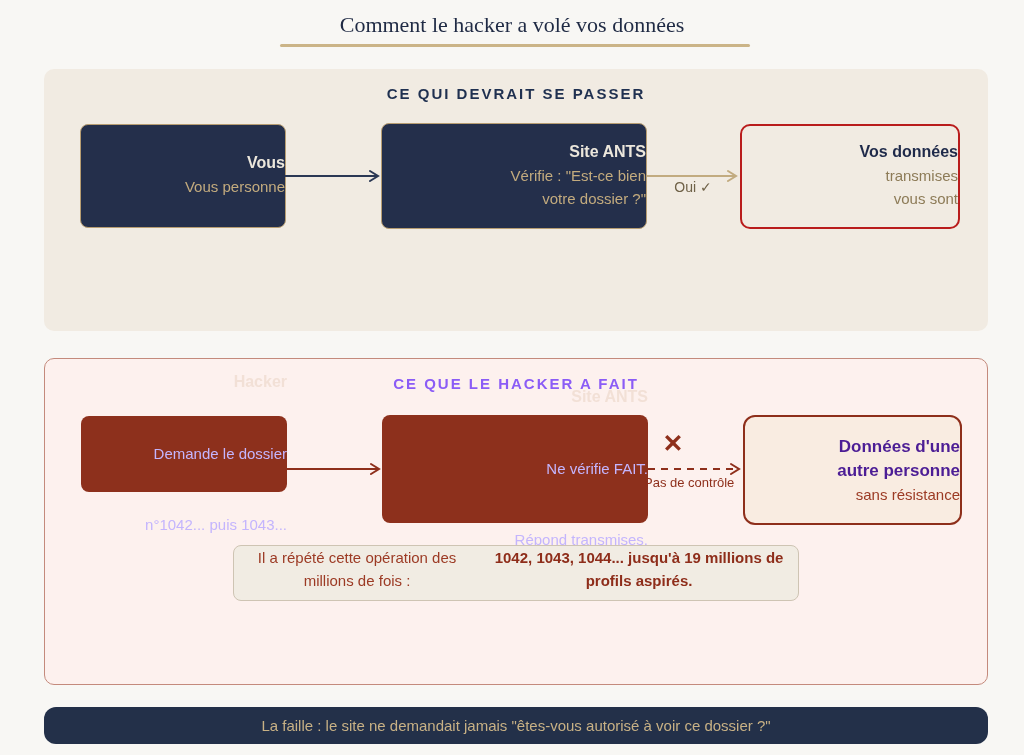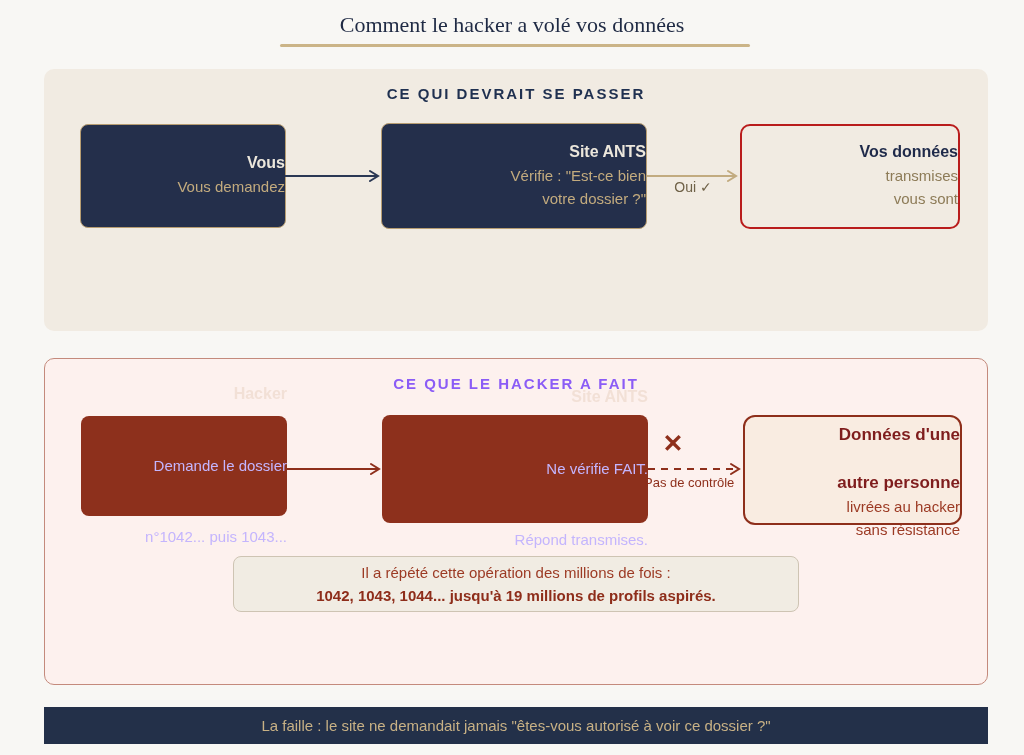--- a/index.html
+++ b/index.html
@@ -40,61 +40,61 @@
   .navy-box{background:#242f4b;border:1px solid #b79d72;}
   .navy-box .box-title{color:#ece7dc;font-weight:bold;font-size:16px;margin-bottom:3px;}
   .navy-box .box-line{color:#c3ab7e;font-size:15px;line-height:23px;}
   .red-box{background:#8d301c;}
   .red-box .box-title{color:#f2e0d6;font-weight:bold;font-size:16px;margin-bottom:3px;}
   .red-box .box-line{color:#c4b5fd;font-size:15px;line-height:23px;margin-top:48px;}
   .outline-navy-box{background:transparent;border:2px solid #b91c1c;border-radius:10px;}
   .outline-navy-box .box-title{color:#1f2a4a;font-weight:bold;font-size:16px;margin-bottom:3px;}
   .outline-navy-box .box-line{color:#8d7b57;font-size:15px;line-height:23px;}
   .outline-red-box{background:#f9ece1;border:2px solid #8e2f1b;border-radius:12px;}
-  .outline-red-box .box-title{color:#7f1d1d;font-weight:bold;font-size:17px;line-height:24px;margin-top:24px;}
+  .outline-red-box .box-title{color:#4c1d95;font-weight:bold;font-size:17px;line-height:24px;}
   .outline-red-box .box-line{color:#9c3a24;font-size:15px;line-height:23px;}
   
   .arrow{position:absolute;height:16px;}
   .arrow svg{display:block;}
   .arrow-label-top{
     position:absolute;text-align:center;font-size:14px;color:#6f6147;margin-top:38px;
   }
   .cross-mark{
     position:absolute;text-align:center;font-size:25px;color:#8e2f1b;font-weight:bold;
   }
   .arrow-label-bottom{
     position:absolute;font-size:13px;color:#8e2f1b;white-space:nowrap;
   }
   
   .note-box{
     position:absolute;left:188px;top:186px;width:566px;height:56px;
     box-sizing:border-box;background:#f1ece3;border:1px solid #cec4b3;border-radius:8px;
-    display:flex;flex-direction:column;justify-content:center;text-align:center;margin-top:11px;
+    display:flex;flex-direction:row;justify-content:center;text-align:center;
   }
   .note-line1{color:#9c3a24;font-size:15px;line-height:23px;}
   .note-line2{color:#8e2d1a;font-size:15px;font-weight:bold;line-height:23px;}
   
   .footer-bar{
     position:absolute;left:44px;top:707px;width:944px;height:37px;
-    background:#233049;border-radius:0;
+    background:#233049;border-radius:12px;
     text-align:center;line-height:37px;font-size:15px;color:#c8b185;
   }
 </style>
 </head>
 <body>
 
 <div class="page-title">Comment le hacker a volé vos données</div>
 <div class="title-underline"></div>
 
 <div class="panel panel-1">
   <div class="panel-heading">CE QUI DEVRAIT SE PASSER</div>
 
   <div class="flow-box navy-box" style="left:36px;top:55px;width:206px;height:104px;">
     <div class="box-title">Vous</div>
-    <div class="box-line">Vous demandez</div>
+    <div class="box-line">Vous personne</div>
   </div>
 
   <div class="arrow" style="left:241px;top:99px;width:96px;">
     <svg width="96" height="16" viewBox="0 0 96 16">
       <path d="M0 8 H92 M85 3 L93 8 L85 13" fill="none" stroke="#2b3854" stroke-width="2" stroke-linecap="round"></path>
     </svg>
   </div>
 
   <div class="flow-box navy-box" style="left:337px;top:54px;width:266px;height:106px;">
     <div class="box-title">Site ANTS</div>
@@ -112,21 +112,21 @@
   <div class="flow-box outline-navy-box" style="left:696px;top:55px;width:220px;height:105px;">
     <div class="box-title">Vos données</div>
     <div class="box-line">transmises</div>
     <div class="box-line">vous sont</div>
   </div>
 </div>
 
 <div class="panel panel-2">
   <div class="panel-heading">CE QUE LE HACKER A FAIT</div>
 
-  <div class="flow-box red-box" style="left:36px;top:57px;width:206px;height:100px;">
+  <div class="flow-box red-box" style="left:36px;top:57px;width:206px;height:76px;">
     <div class="box-title">Hacker</div>
     <div class="box-line">Demande le dossier</div>
     <div class="box-line">n°1042... puis 1043...</div>
   </div>
 
   <div class="arrow" style="left:241px;top:102px;width:96px;">
     <svg width="96" height="16" viewBox="0 0 96 16">
       <path d="M0 8 H92 M85 3 L93 8 L85 13" fill="none" stroke="#8e2f1b" stroke-width="2" stroke-linecap="round"></path>
     </svg>
   </div>
@@ -142,21 +142,20 @@
     <svg width="94" height="16" viewBox="0 0 94 16">
       <path d="M0 8 H88" fill="none" stroke="#8e2f1b" stroke-width="2" stroke-dasharray="7 6"></path>
       <path d="M83 3 L91 8 L83 13" fill="none" stroke="#8e2f1b" stroke-width="2" stroke-linecap="round"></path>
     </svg>
   </div>
   <div class="arrow-label-bottom" style="left:599px;top:116px;width:100px;">Pas de contrôle</div>
 
   <div class="flow-box outline-red-box" style="left:698px;top:56px;width:219px;height:110px;">
     <div class="box-title">Données d'une</div>
     <div class="box-title">autre personne</div>
-    <div class="box-line">livrées au hacker</div>
     <div class="box-line">sans résistance</div>
   </div>
 
   <div class="note-box">
     <div class="note-line1">Il a répété cette opération des millions de fois :</div>
     <div class="note-line2">1042, 1043, 1044... jusqu'à 19 millions de profils aspirés.</div>
   </div>
 </div>
 
 <div class="footer-bar">La faille : le site ne demandait jamais "êtes-vous autorisé à voir ce dossier ?"</div>

